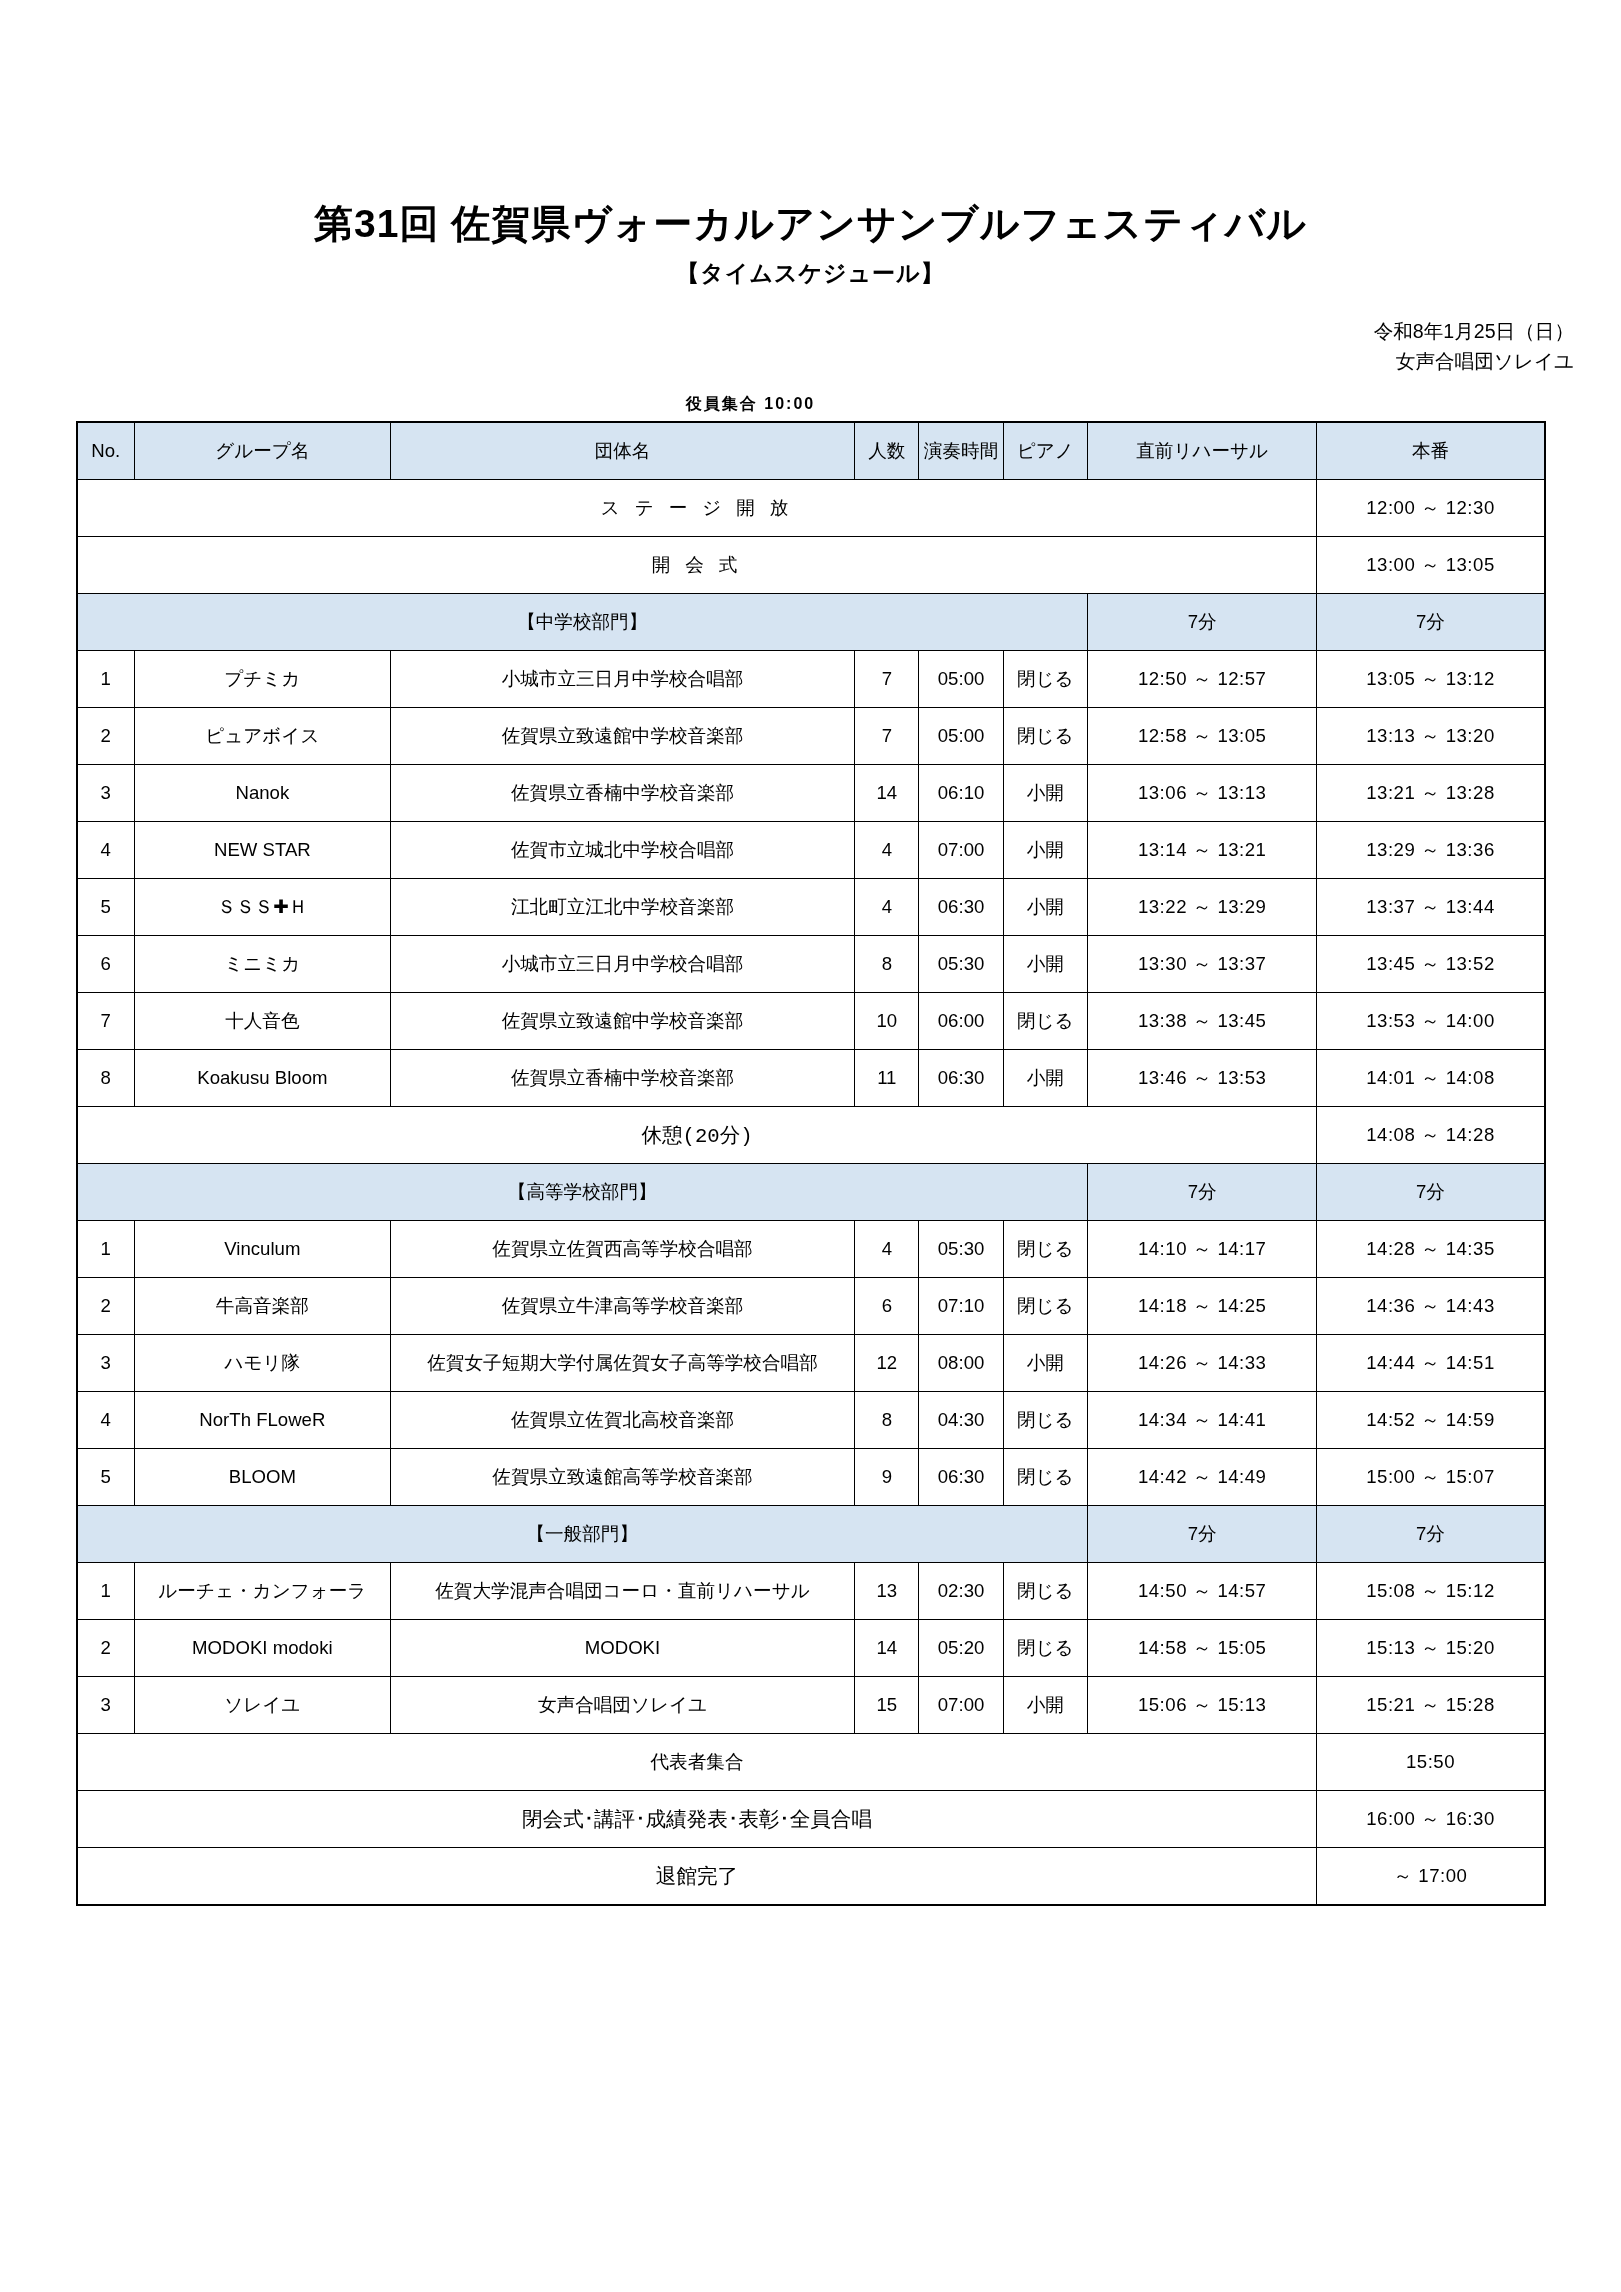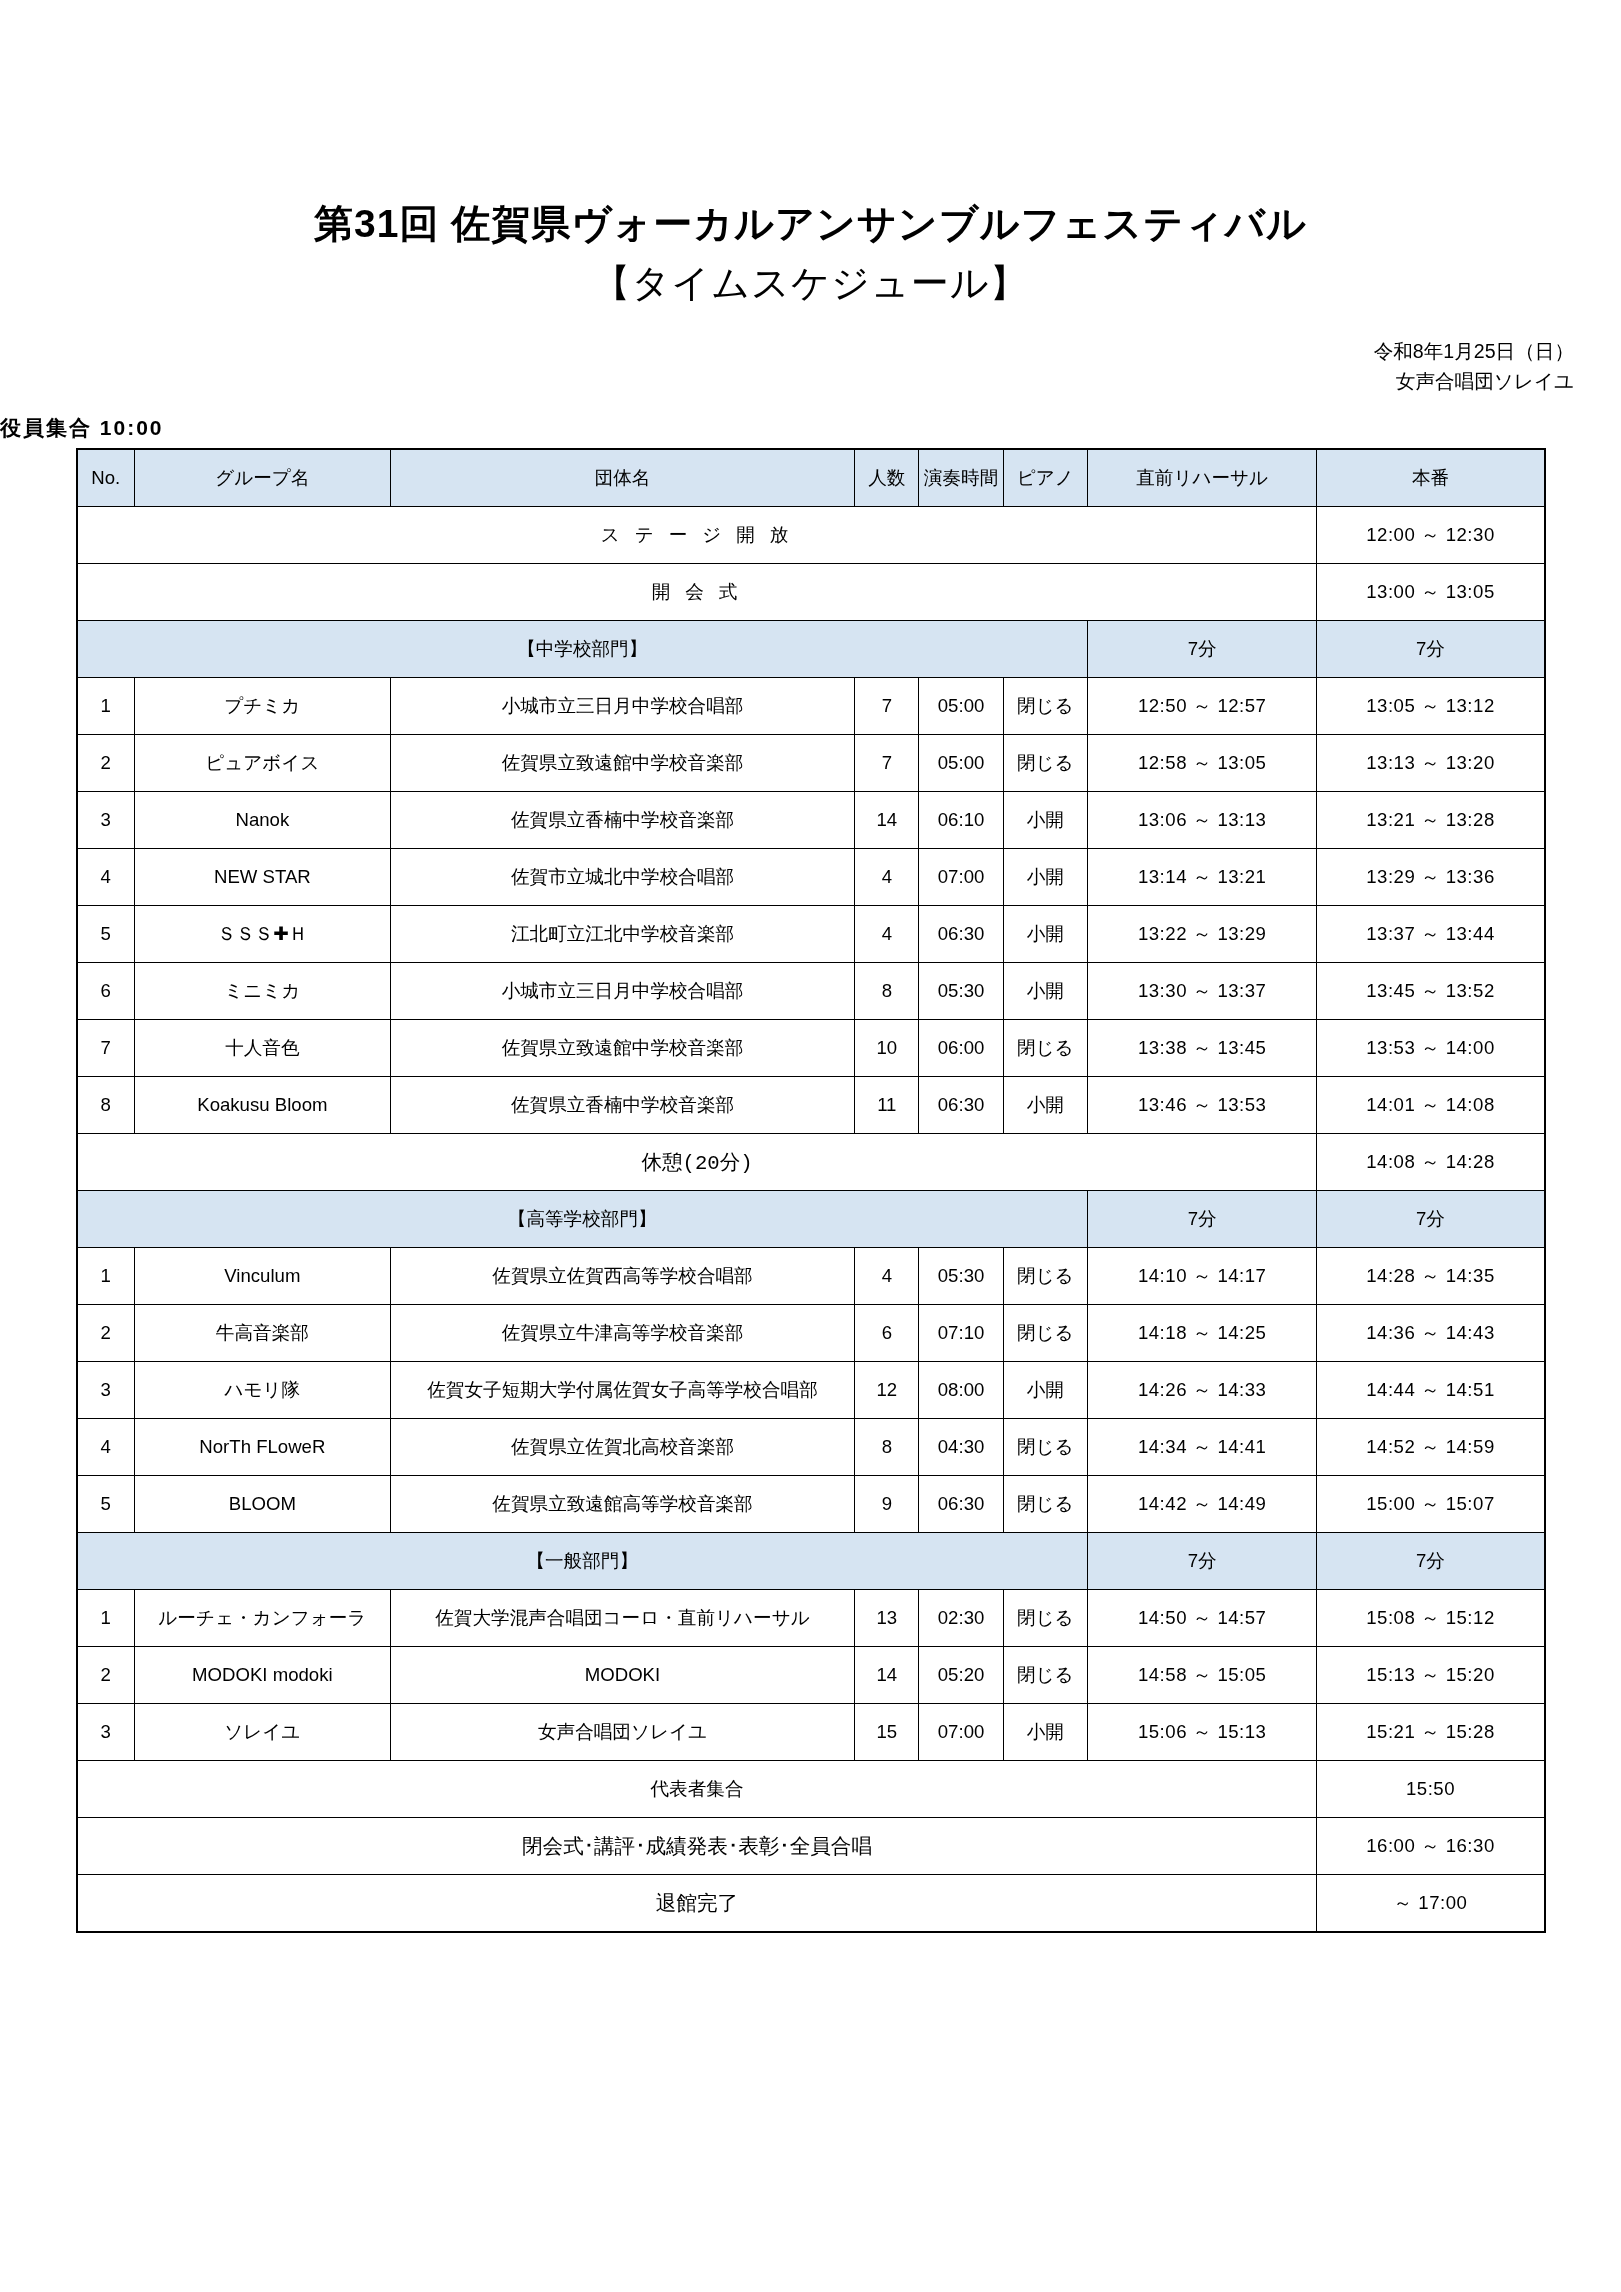--- a/index.html
+++ b/index.html
@@ -25,34 +25,35 @@
     text-align: center;
     padding-top: 201px;
   }
   .main-title {
     font-size: 39px;
     font-weight: bold;
     letter-spacing: 1px;
     line-height: 1.2;
   }
   .sub-title {
-    font-size: 38px;
-    font-weight: normal;
+    font-size: 23px;
+    font-weight: bold;
     margin-top: 9.8px;
     letter-spacing: 1px;
   }
   .meta-block {
     text-align: right;
     padding-right: 47px;
     margin-top: 27.4px;
     font-size: 19.6px;
     line-height: 1.55;
   }
   .assembly {
-    font-size: 21px;
+    text-align: center;
+    font-size: 16px;
     font-weight: bold;
     margin-top: 17.6px;
     margin-bottom: 5.9px;
     padding-right: 120px;
     letter-spacing: 2px;
   }
   table.schedule {
     border-collapse: collapse;
     margin: 0 auto;
     width: 1470px;

